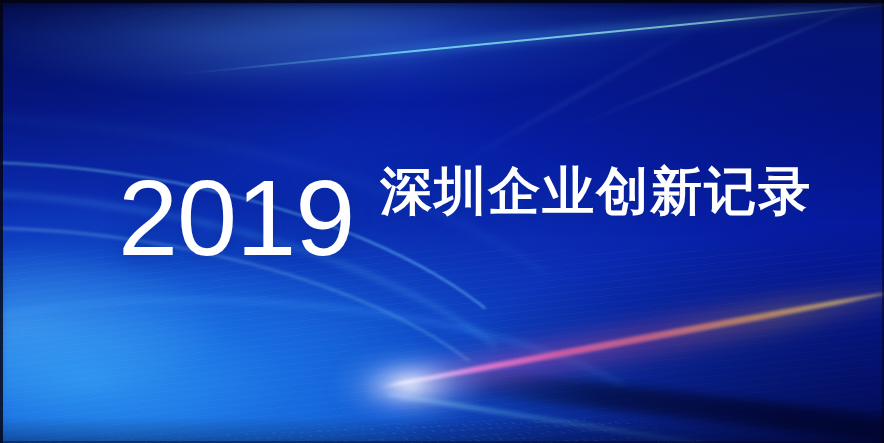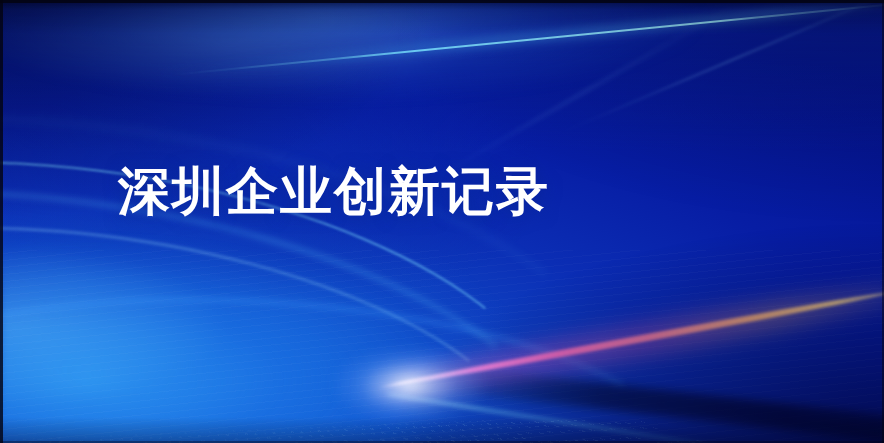--- a/index.html
+++ b/index.html
@@ -269,20 +269,21 @@
     font-size: 108px;
     line-height: 1;
     font-weight: 400;
     letter-spacing: -1px;
     font-family: "Liberation Sans", sans-serif;
     text-shadow: 0 2px 18px rgba(10,40,140,0.55);
     padding-top: 6px;
   }
 
   .titles {
+    margin-left: 26px;
     padding-top: 6px;
   }
 
   .title-cn {
     color: #ffffff;
     font-size: 52px;
     line-height: 1.05;
     font-weight: 700;
     letter-spacing: 2px;
     font-family: "DejaVu Sans", "Liberation Sans", sans-serif;
@@ -351,19 +352,20 @@
 
   <div class="dark-band"></div>
   <div class="streak streak-magenta-glow"></div>
   <div class="streak streak-cyan-low"></div>
   <div class="streak streak-magenta"></div>
   <div class="flare"></div>
 
   <div class="layer bg-vignette"></div>
 
   <div class="content">
+    <div class="year">2019</div>
     <div class="titles">
       <div class="title-cn">深圳企业创新记录</div>
     </div>
   </div>
 
   <div class="frame"></div>
 </div>
 
 </body></html>

